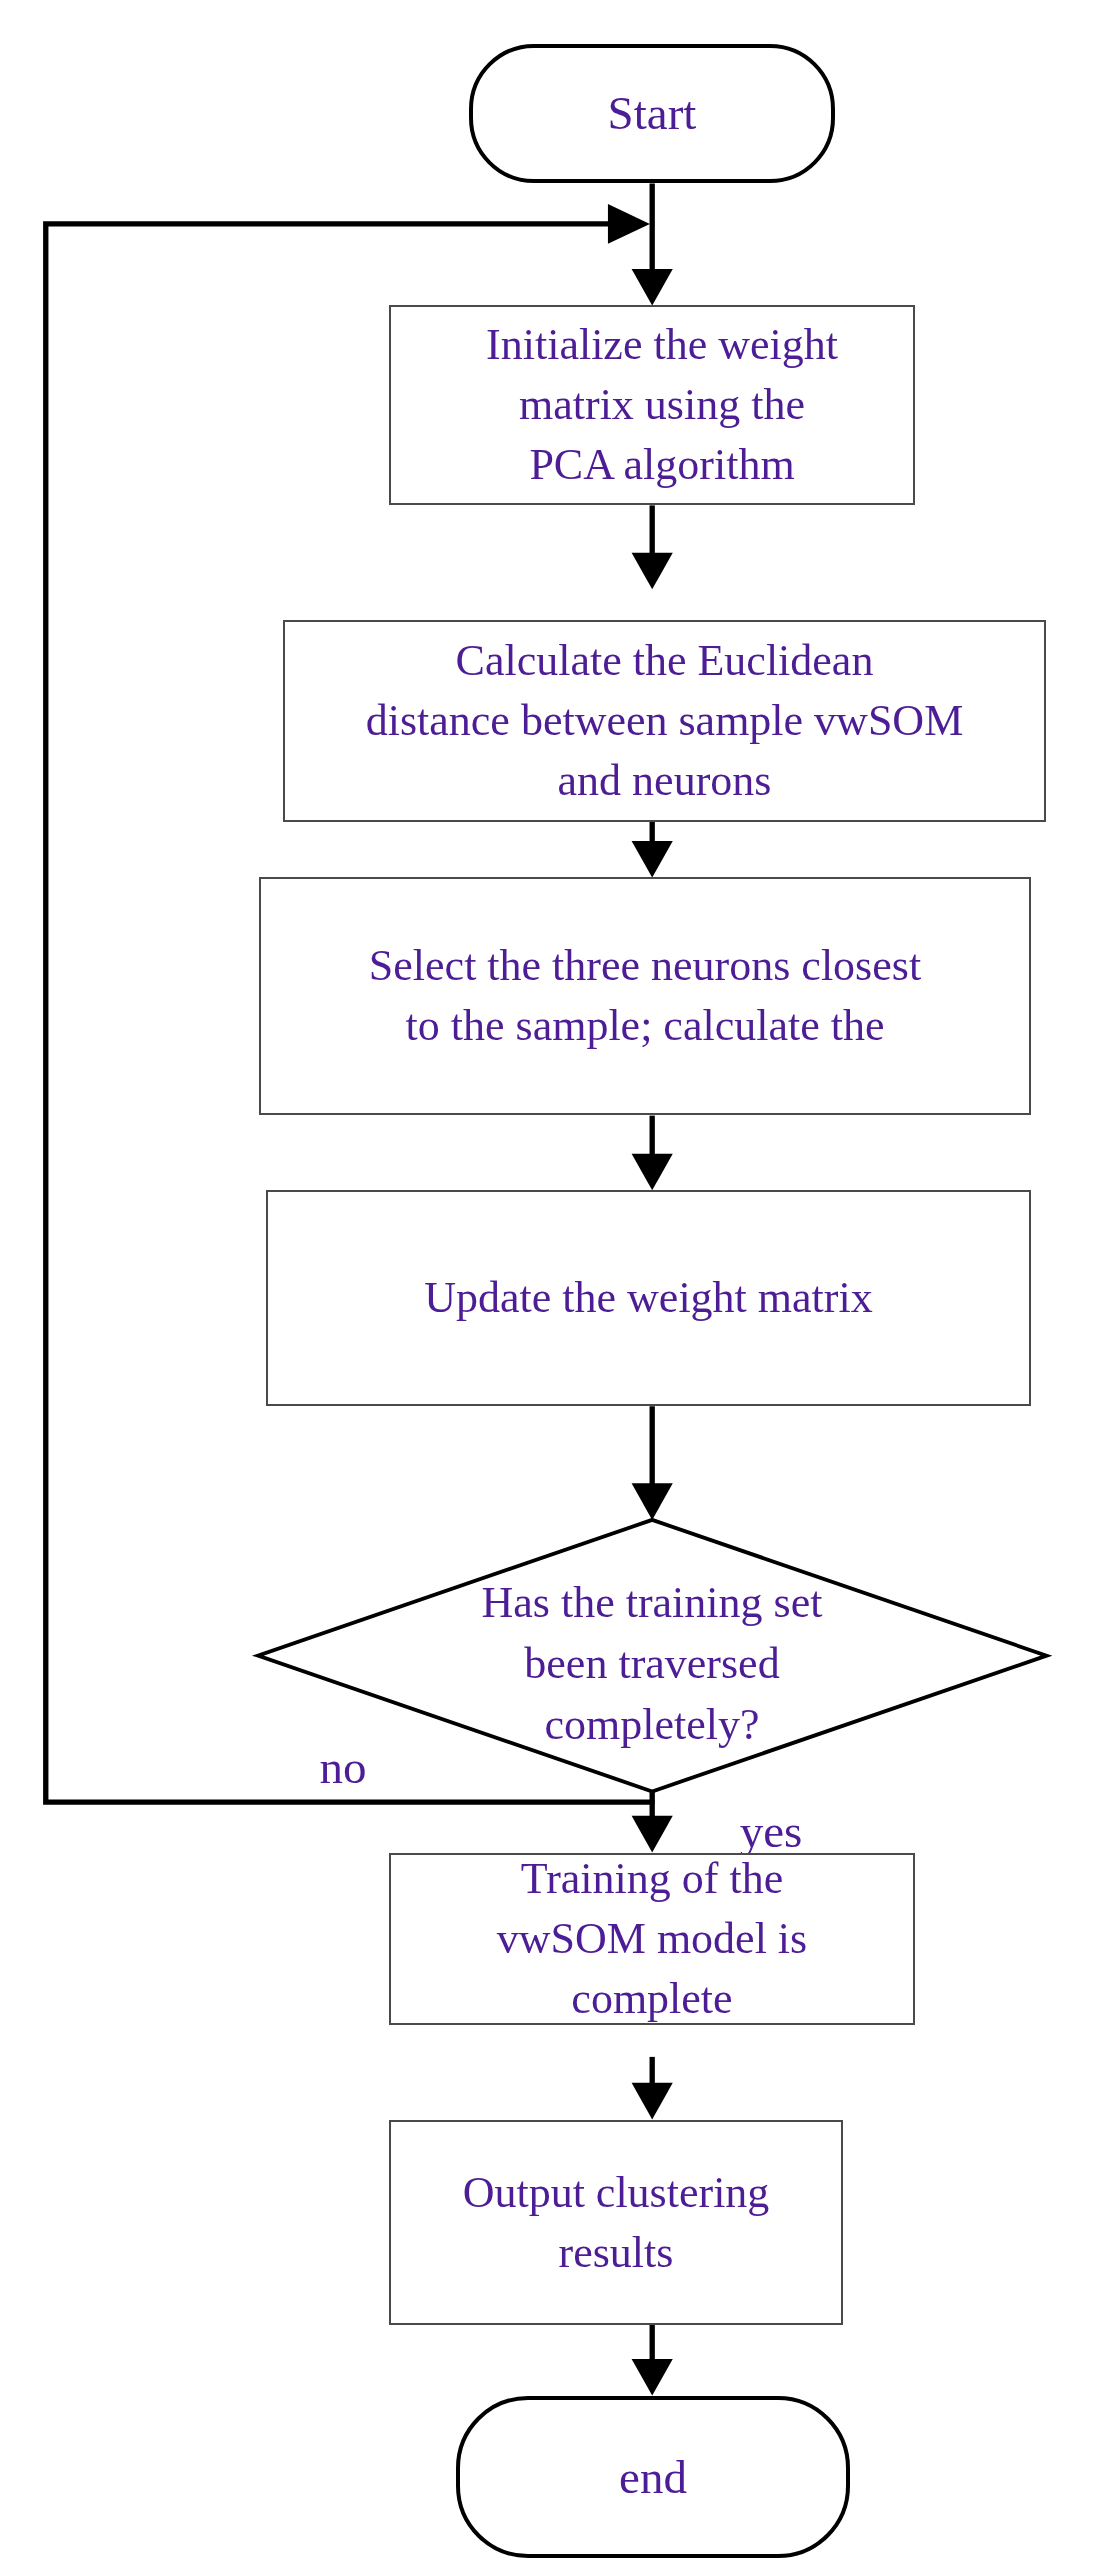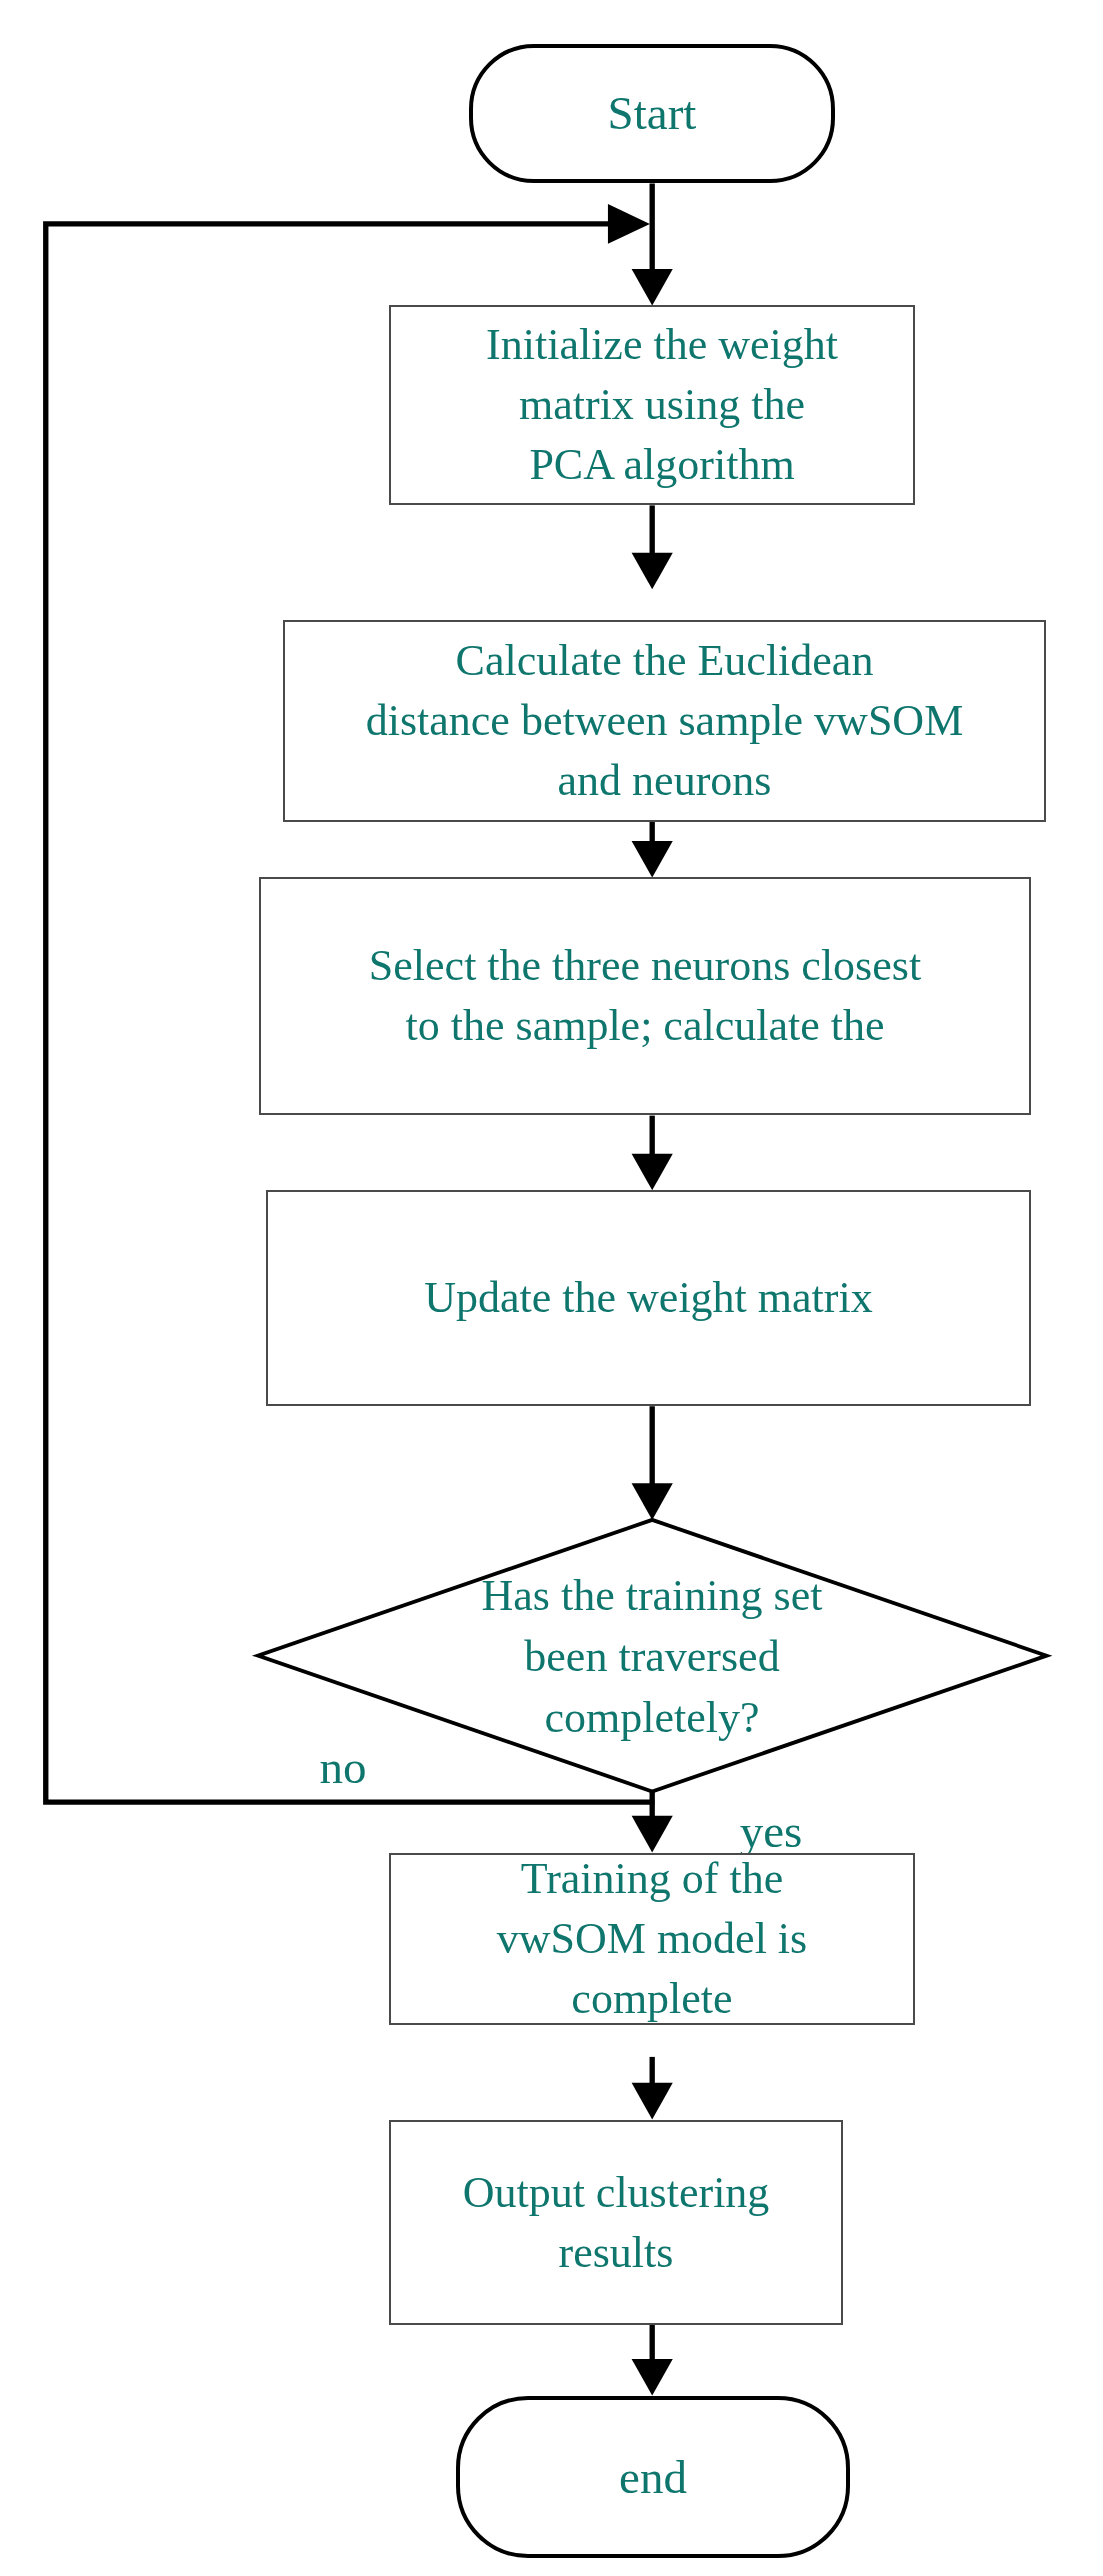--- a/index.html
+++ b/index.html
@@ -6,21 +6,21 @@
     margin: 0;
     padding: 0;
     background: #ffffff;
   }
   .canvas {
     position: relative;
     width: 1103px;
     height: 2576px;
     background: #ffffff;
     font-family: "Liberation Serif", "DejaVu Serif", serif;
-    color: #0f766e;
+    color: #4c1d95;
     overflow: hidden;
   }
   svg.wires {
     position: absolute;
     left: 0;
     top: 0;
     width: 1103px;
     height: 2576px;
   }
   .node {
@@ -42,21 +42,21 @@
     border: 2.3px solid #4a4a4a;
     font-size: 44px;
     line-height: 60px;
   }
   .node .line { display: block; white-space: nowrap; }
   .diamond-label {
     position: absolute;
     display: flex;
     flex-direction: column;
     align-items: center;
-    justify-content: center;
+    justify-content: flex-end;
     text-align: center;
     font-size: 44px;
     line-height: 61px;
     background: transparent;
   }
   .edge-label {
     position: absolute;
     font-size: 47px;
     line-height: 49px;
     text-align: center;

